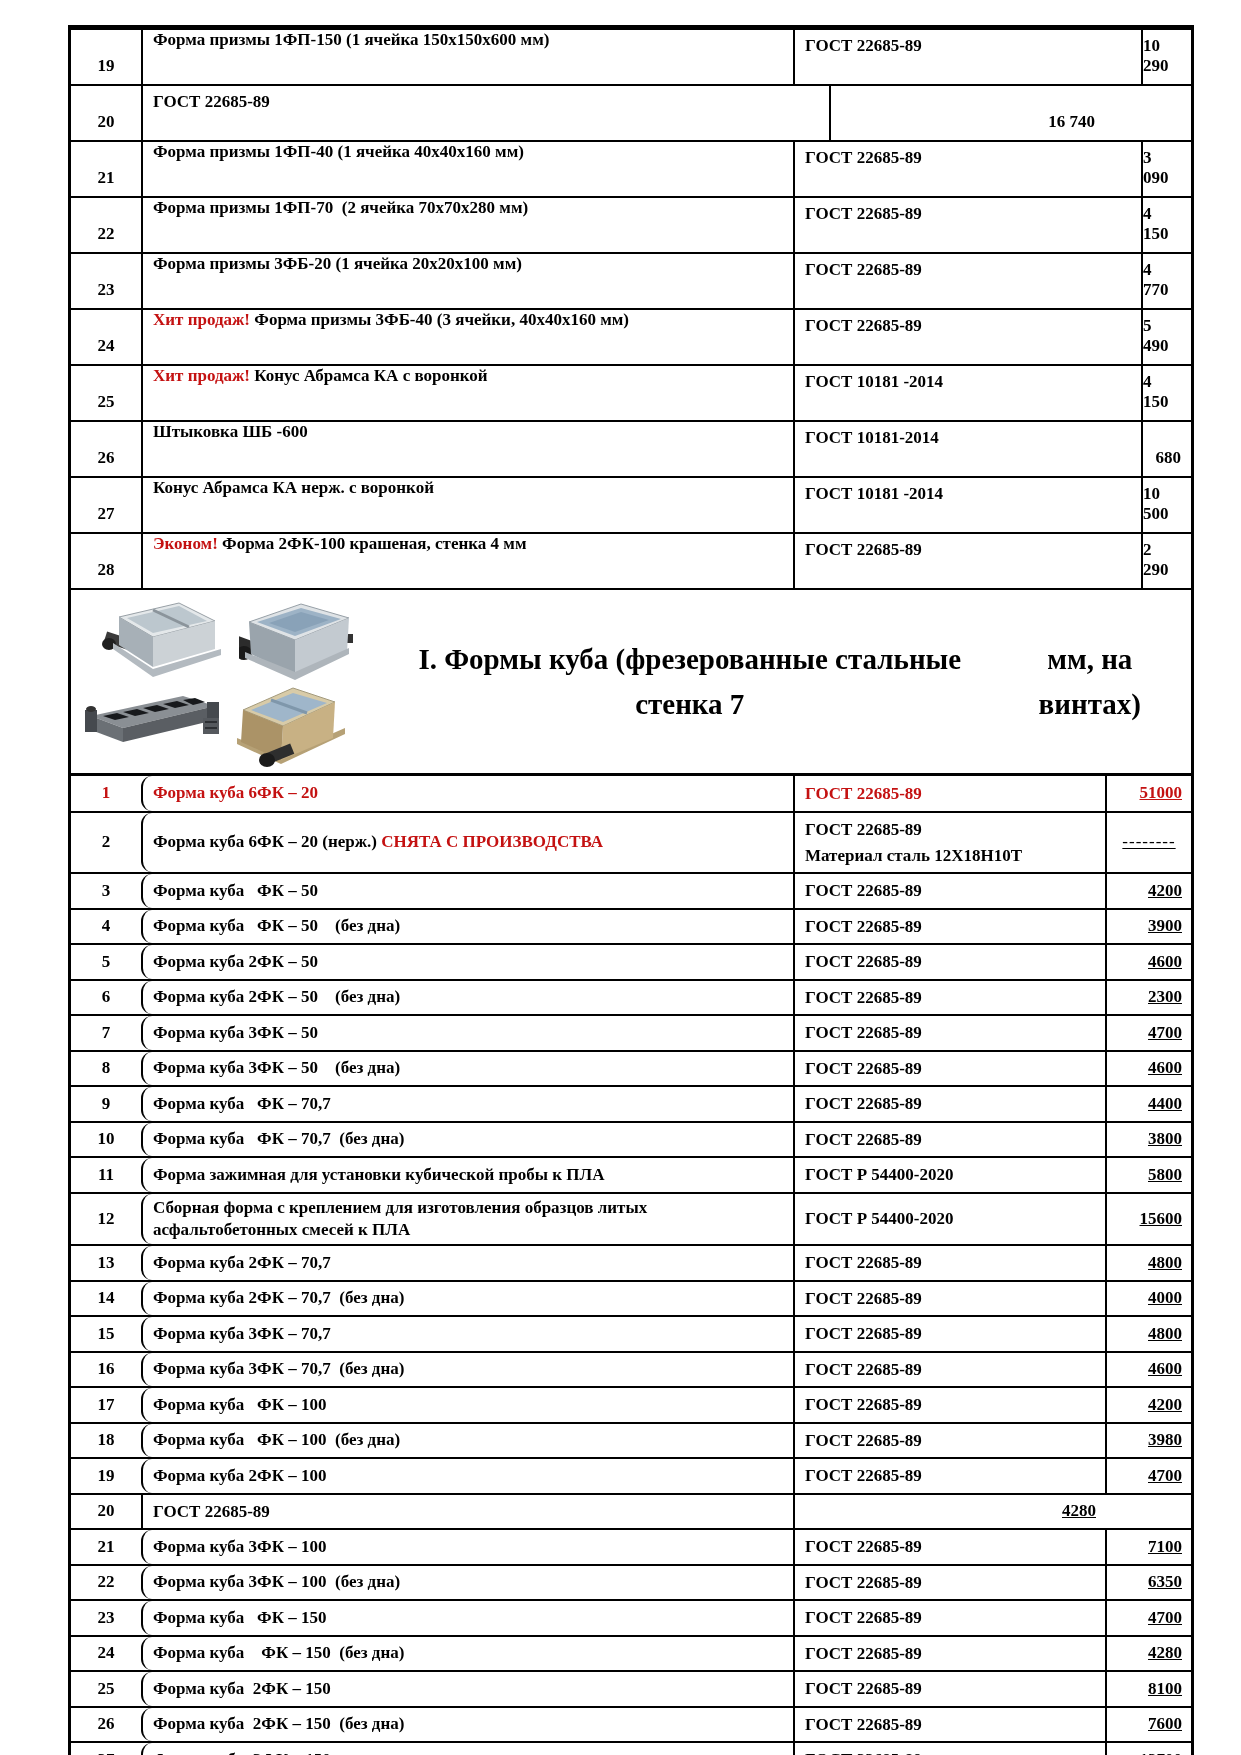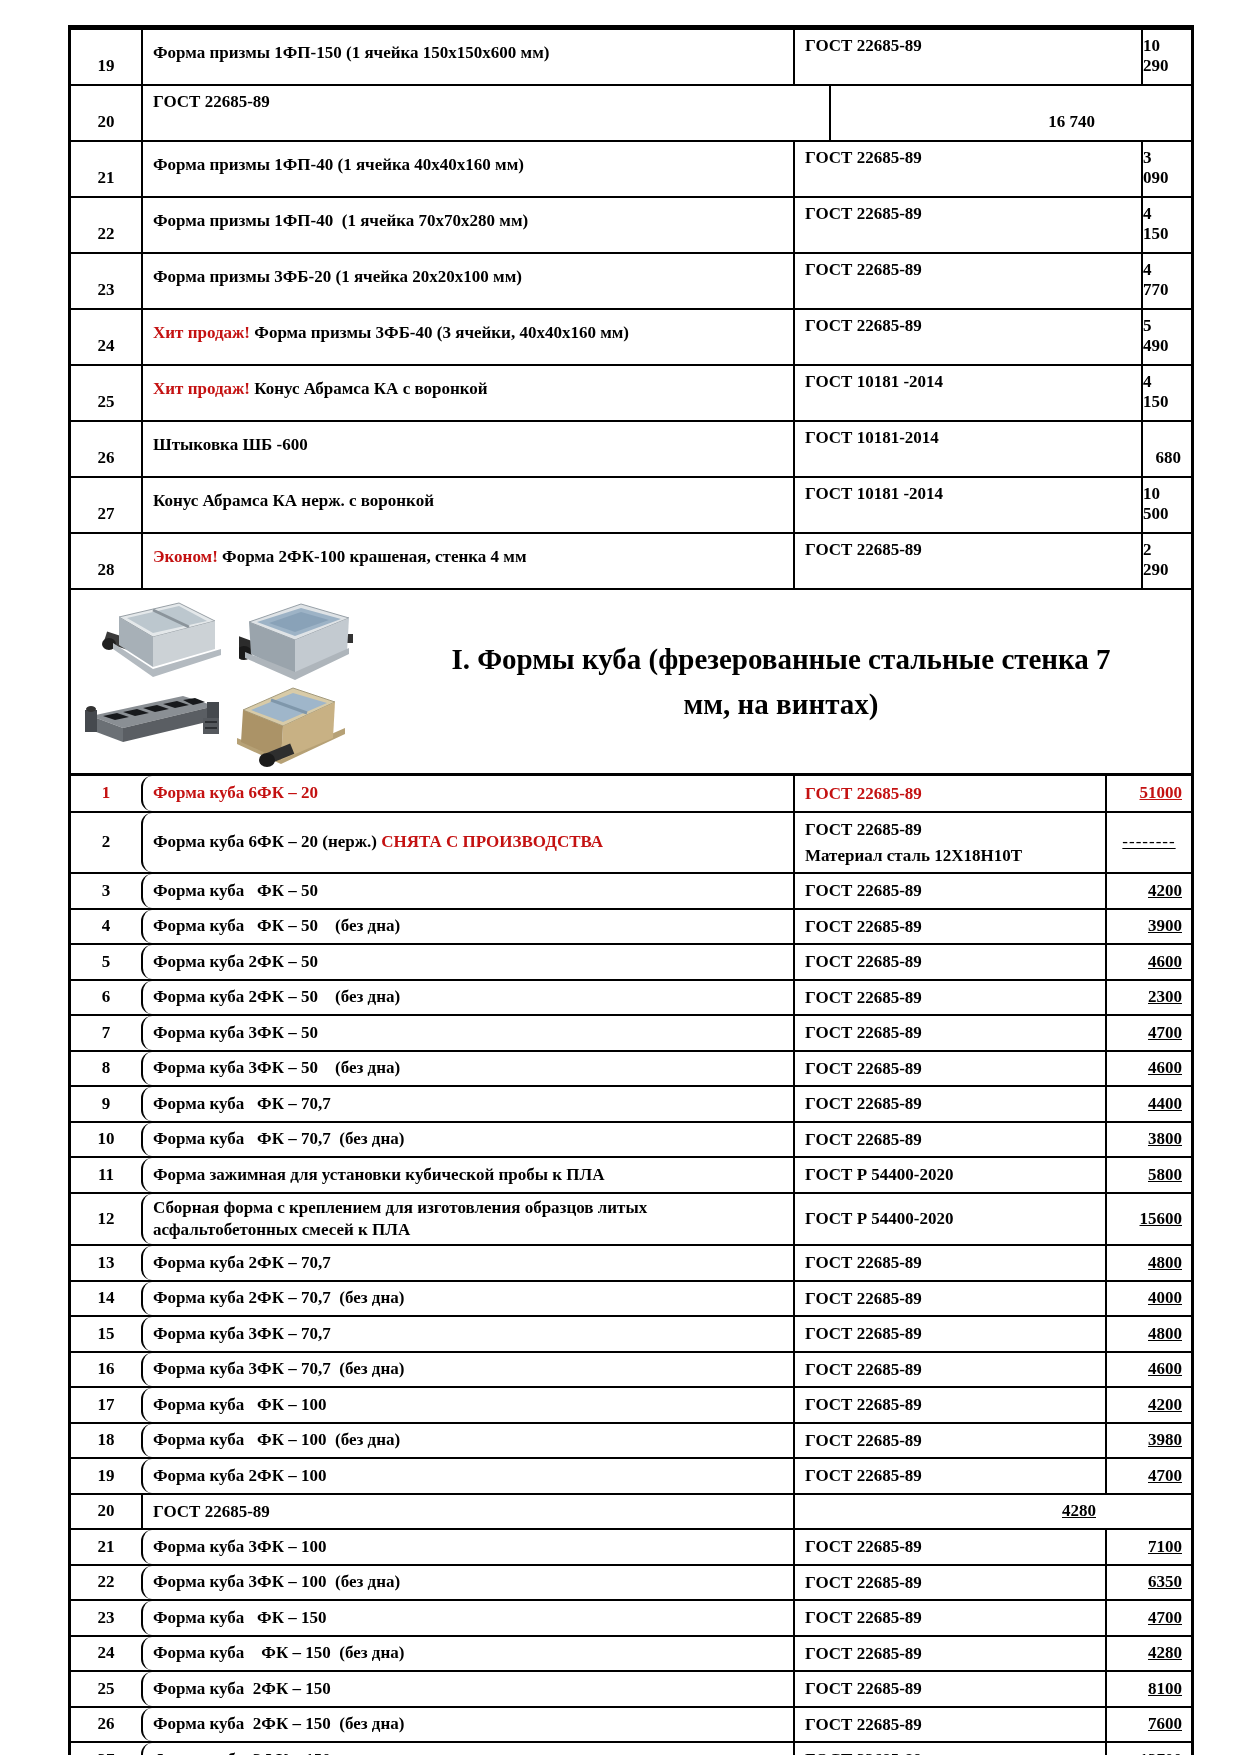--- a/index.html
+++ b/index.html
@@ -18,33 +18,33 @@
   .row{
     display:grid; grid-template-columns:70px 652px 312px 1fr;
     border-bottom:2px solid var(--line);
   }
   .cell{ box-sizing:border-box; min-width:0; }
   .cell + .cell{ border-left:2px solid var(--line); }
   
   .t1 .row{ height:54px; }
   .t1 .cell{ font-size:17px; }
   .t1 .c-num{ display:flex; align-items:flex-end; justify-content:center; padding-bottom:8px; }
-  .t1 .c-name{ display:flex; align-items:center; padding:0 8px 8px 10px; white-space:pre-wrap; }
+  .t1 .c-name{ display:flex; align-items:flex-start; padding:0 8px 8px 10px; white-space:pre-wrap; }
   .t1 .c-gost{ padding:6px 8px 0 10px; }
   .t1 .c-price{ display:flex; align-items:flex-end; justify-content:flex-end; padding:0 10px 8px 0;margin-left:36px; }
   
   .section-cell{ display:flex; height:183px; border-bottom:3px solid var(--line); }
   .photos{ position:relative; width:300px; flex:none; }
   .photo{ position:absolute; }
   .p1{ left:30px; top:7px;  width:122px; height:86px; }
   .p2{ left:168px; top:6px; width:116px; height:88px; }
   .p3{ left:12px; top:98px; width:138px; height:72px; }
   .p4{ left:158px; top:86px; width:118px; height:94px; }
   .section-title{
-    flex:1; display:flex; flex-direction:column; align-items:center; justify-content:center;
+    flex:1; display:flex; flex-direction:row; align-items:center; justify-content:center;
     text-align:center; font-size:29px; line-height:1.55; padding:0 10px;
   }
   
   .t2 .row{ min-height:29px; }
   .t2 .row:first-child{ min-height:35px; }
   .t2 .row:last-child{ border-bottom:none; }
   .t2 .cell{ display:flex; align-items:center; font-size:17px; line-height:1.32; }
   .t2 .c-num{ justify-content:center; padding:2px 0; }
   .t2 .c-name{ padding:3px 8px 3px 10px; white-space:pre-wrap;border-radius:11px; }
   .t2 .c-gost{ padding:4px 8px 4px 10px; white-space:pre-line; line-height:1.5; }
@@ -70,21 +70,21 @@
     <div class="cell c-price">16 740</div>
   </div>
       <div class="row">
     <div class="cell c-num">21</div>
     <div class="cell c-name"><span class="red"></span><span>Форма призмы 1ФП-40 (1 ячейка 40х40х160 мм)</span><span class="red"></span></div>
     <div class="cell c-gost">ГОСТ 22685-89</div>
     <div class="cell c-price">3 090</div>
   </div>
       <div class="row">
     <div class="cell c-num">22</div>
-    <div class="cell c-name"><span class="red"></span><span>Форма призмы 1ФП-40  (1 ячейка 70х70х280 мм)</span><span class="red"></span></div>
+    <div class="cell c-name"><span class="red"></span><span>Форма призмы 1ФП-70  (2 ячейка 70х70х280 мм)</span><span class="red"></span></div>
     <div class="cell c-gost">ГОСТ 22685-89</div>
     <div class="cell c-price">4 150</div>
   </div>
       <div class="row">
     <div class="cell c-num">23</div>
     <div class="cell c-name"><span class="red"></span><span>Форма призмы 3ФБ-20 (1 ячейка 20х20х100 мм)</span><span class="red"></span></div>
     <div class="cell c-gost">ГОСТ 22685-89</div>
     <div class="cell c-price">4 770</div>
   </div>
       <div class="row">

